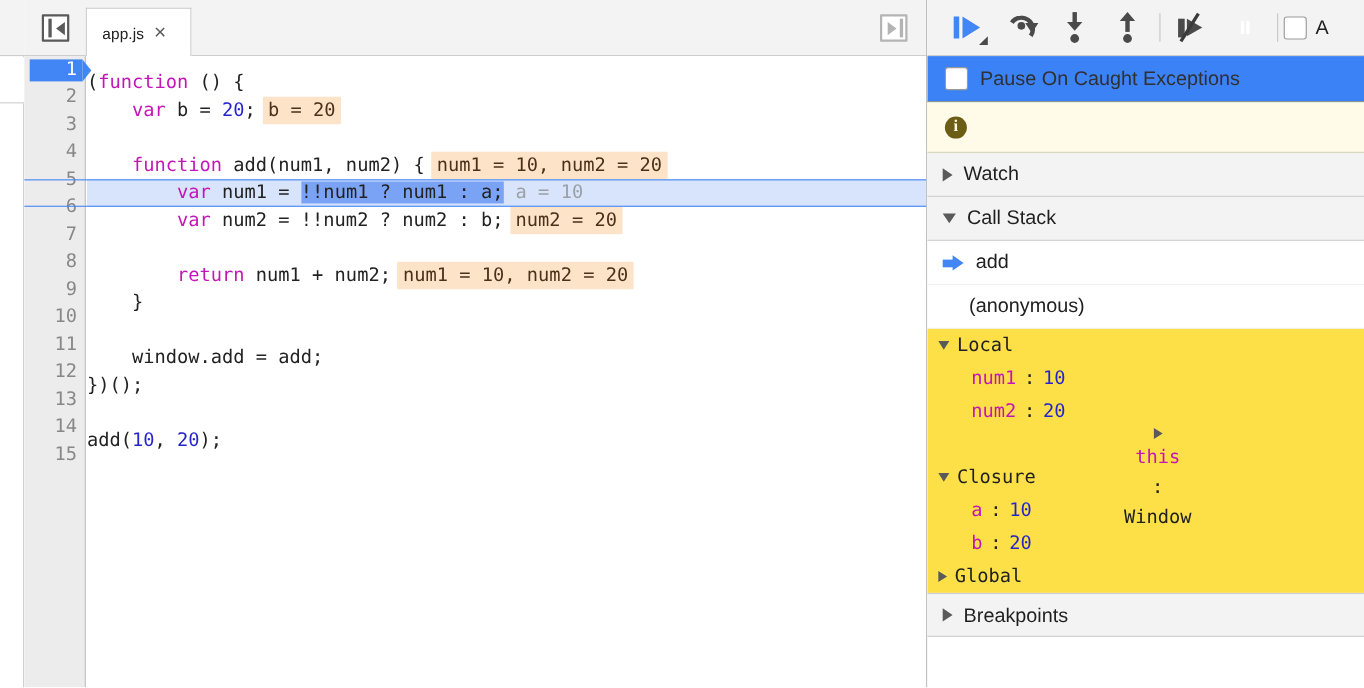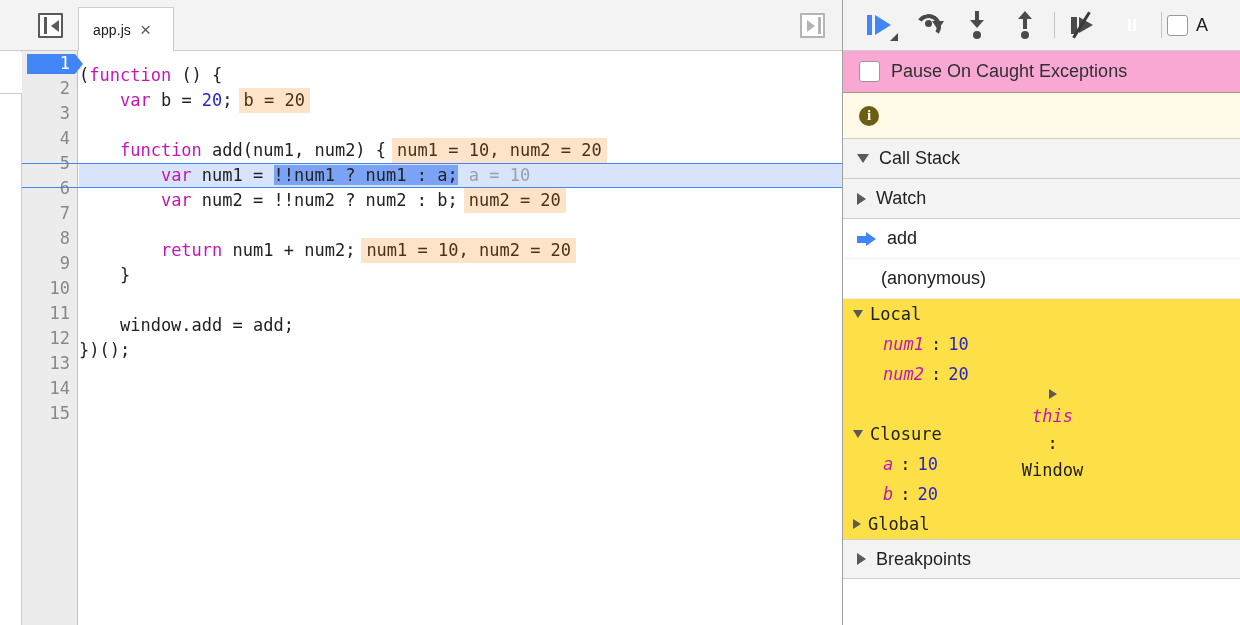--- a/index.html
+++ b/index.html
@@ -152,21 +152,21 @@
     height: 12px; background: #fff; }
   .icon-pause-exc .p1 { left: 9px; }
   .icon-pause-exc .p2 { left: 14px; }
 
   .cb { width: 21px; height: 21px; border: 1px solid #999; border-radius: 3px;
     background: #fff; flex: 0 0 21px; }
 
   .async-label { font-size: 18px; color: #202020; margin-left: 8px; white-space: nowrap; }
 
   .pause-caught-row { height: 42px; border-bottom: 1px solid #9e9e7a; display: flex;
-    align-items: center; gap: 11px; padding-left: 16px; background:#f9a8d4; }
+    align-items: center; gap: 11px; padding-left: 16px; background:#3b82f6; }
   .pause-caught-label { font-size: 18px; color: #303030; }
 
   .banner { height: 46px; background: #fffbe8; border-bottom: 1px solid #cfcfb2;
     display: flex; align-items: center; gap: 11px; padding-left: 16px; }
   .info-icon { width: 20px; height: 20px; border-radius: 50%; background: #6b5d16;
     color: #fffbe8; font-size: 15px; font-weight: bold; display: flex;
     align-items: center; justify-content: center; font-family: "Liberation Serif", serif; }
   .banner-text { font-size: 18px; font-weight: bold; color: #5c5214; }
 
   .sect-header { height: 40px; background: #f3f3f3; border-bottom: 1px solid #cdcdcd;
@@ -186,21 +186,21 @@
     border-top: 7px solid transparent; border-bottom: 7px solid transparent;
     border-left: 10px solid #4285f4; }
   .stack-row.indented { padding-left: 38px; }
 
   .scope-list { background: #fde047; }
   .scope-row { height: 30px; display: flex; align-items: center; gap: 7px;
     font-family: "DejaVu Sans Mono", monospace; font-size: 17px; color: #202020; }
   .scope-row.group { padding-left: 10px; }
   .scope-row.prop { padding-left: 40px; }
   .scope-row.prop-exp { padding-left: 22px; flex-direction: column; }
-  .prop-name { color: #c316b6; font-style: italic; }
+  .prop-name { color: #c316b6; }
   .prop-sep { color: #202020; }
   .prop-val-num { color: #2525cc; }
   .prop-val-obj { color: #202020; }
   .grp-name { color: #202020; }
   .tri-sm-right { width: 0; height: 0; border-top: 5px solid transparent;
     border-bottom: 5px solid transparent; border-left: 8px solid #5a5a5a; flex:0 0 8px;}
   .tri-sm-down { width: 0; height: 0; border-left: 5px solid transparent;
     border-right: 5px solid transparent; border-top: 8px solid #5a5a5a; flex:0 0 10px;}
 
   .sect-header.bottom { border-top: 1px solid #cdcdcd; }
@@ -282,20 +282,23 @@
           </div>
           <div class="row">
             <div class="code-line"><span>    window.add = add;</span></div>
           </div>
           <div class="row">
             <div class="code-line"><span>})();</span></div>
           </div>
           <div class="row">
             <div class="code-line"></div>
           </div>
+          <div class="row">
+            <div class="code-line"><span>add(</span><span class="num">10</span><span>, </span><span class="num">20</span><span>);</span></div>
+          </div>
         </div>
     </div>
   </div>
 
   <div class="debugger">
 
     <div class="dbg-toolbar">
       <div class="tb-btn">
         <span class="icon-resume">
           <span class="bar"></span>
@@ -345,27 +348,27 @@
     <div class="pause-caught-row">
       <span class="cb"></span>
       <span class="pause-caught-label">Pause On Caught Exceptions</span>
     </div>
 
     <div class="banner">
       <span class="info-icon">i</span>
     </div>
 
     <div class="sect-header">
+      <span class="tri-right"></span>
+      <span class="sect-title">Watch</span>
+    </div>
+
+    <div class="sect-header">
       <span class="tri-down"></span>
       <span class="sect-title">Call Stack</span>
-    </div>
-
-    <div class="sect-header">
-      <span class="tri-right"></span>
-      <span class="sect-title">Watch</span>
     </div>
     <div id="call-stack-list">
         <div class="stack-row">
           <span class="sel-arrow">
             <span class="s"></span>
             <span class="h"></span>
           </span>
           <span class="fn">add</span>
         </div>
         <div class="stack-row indented">

